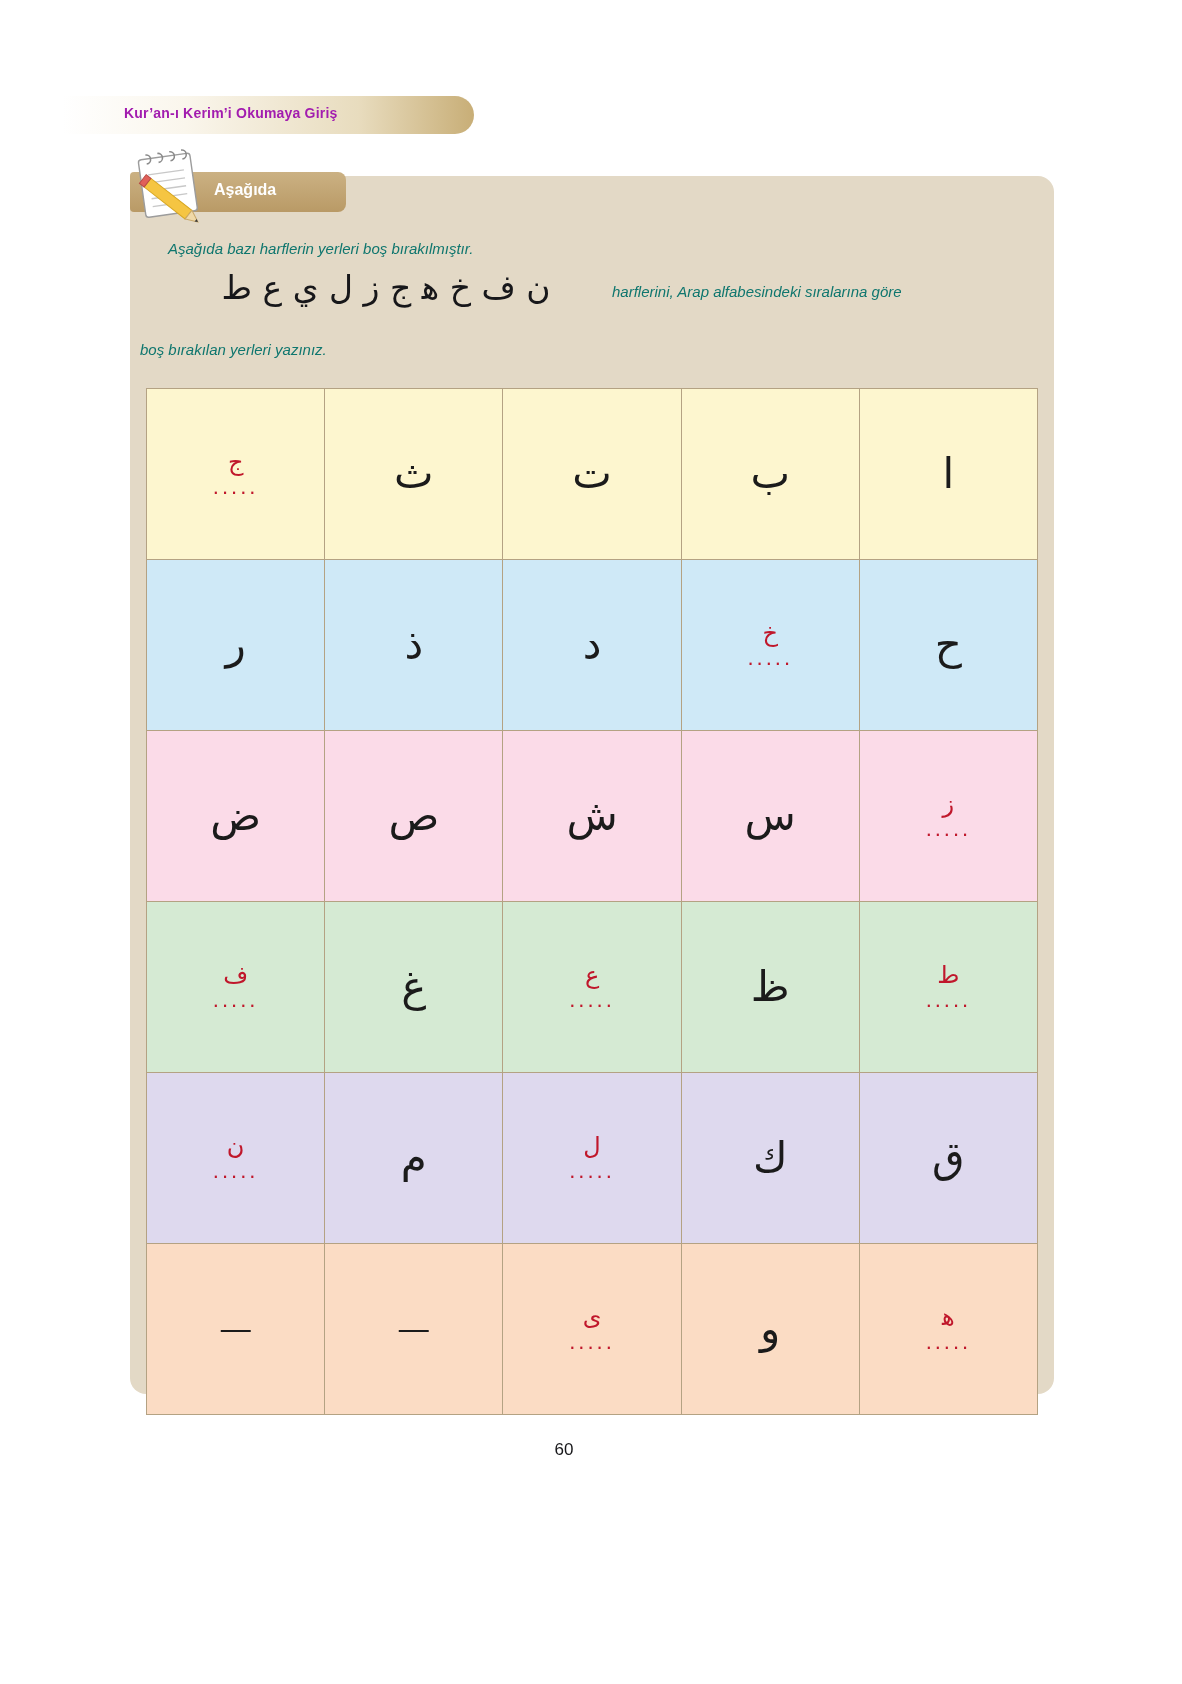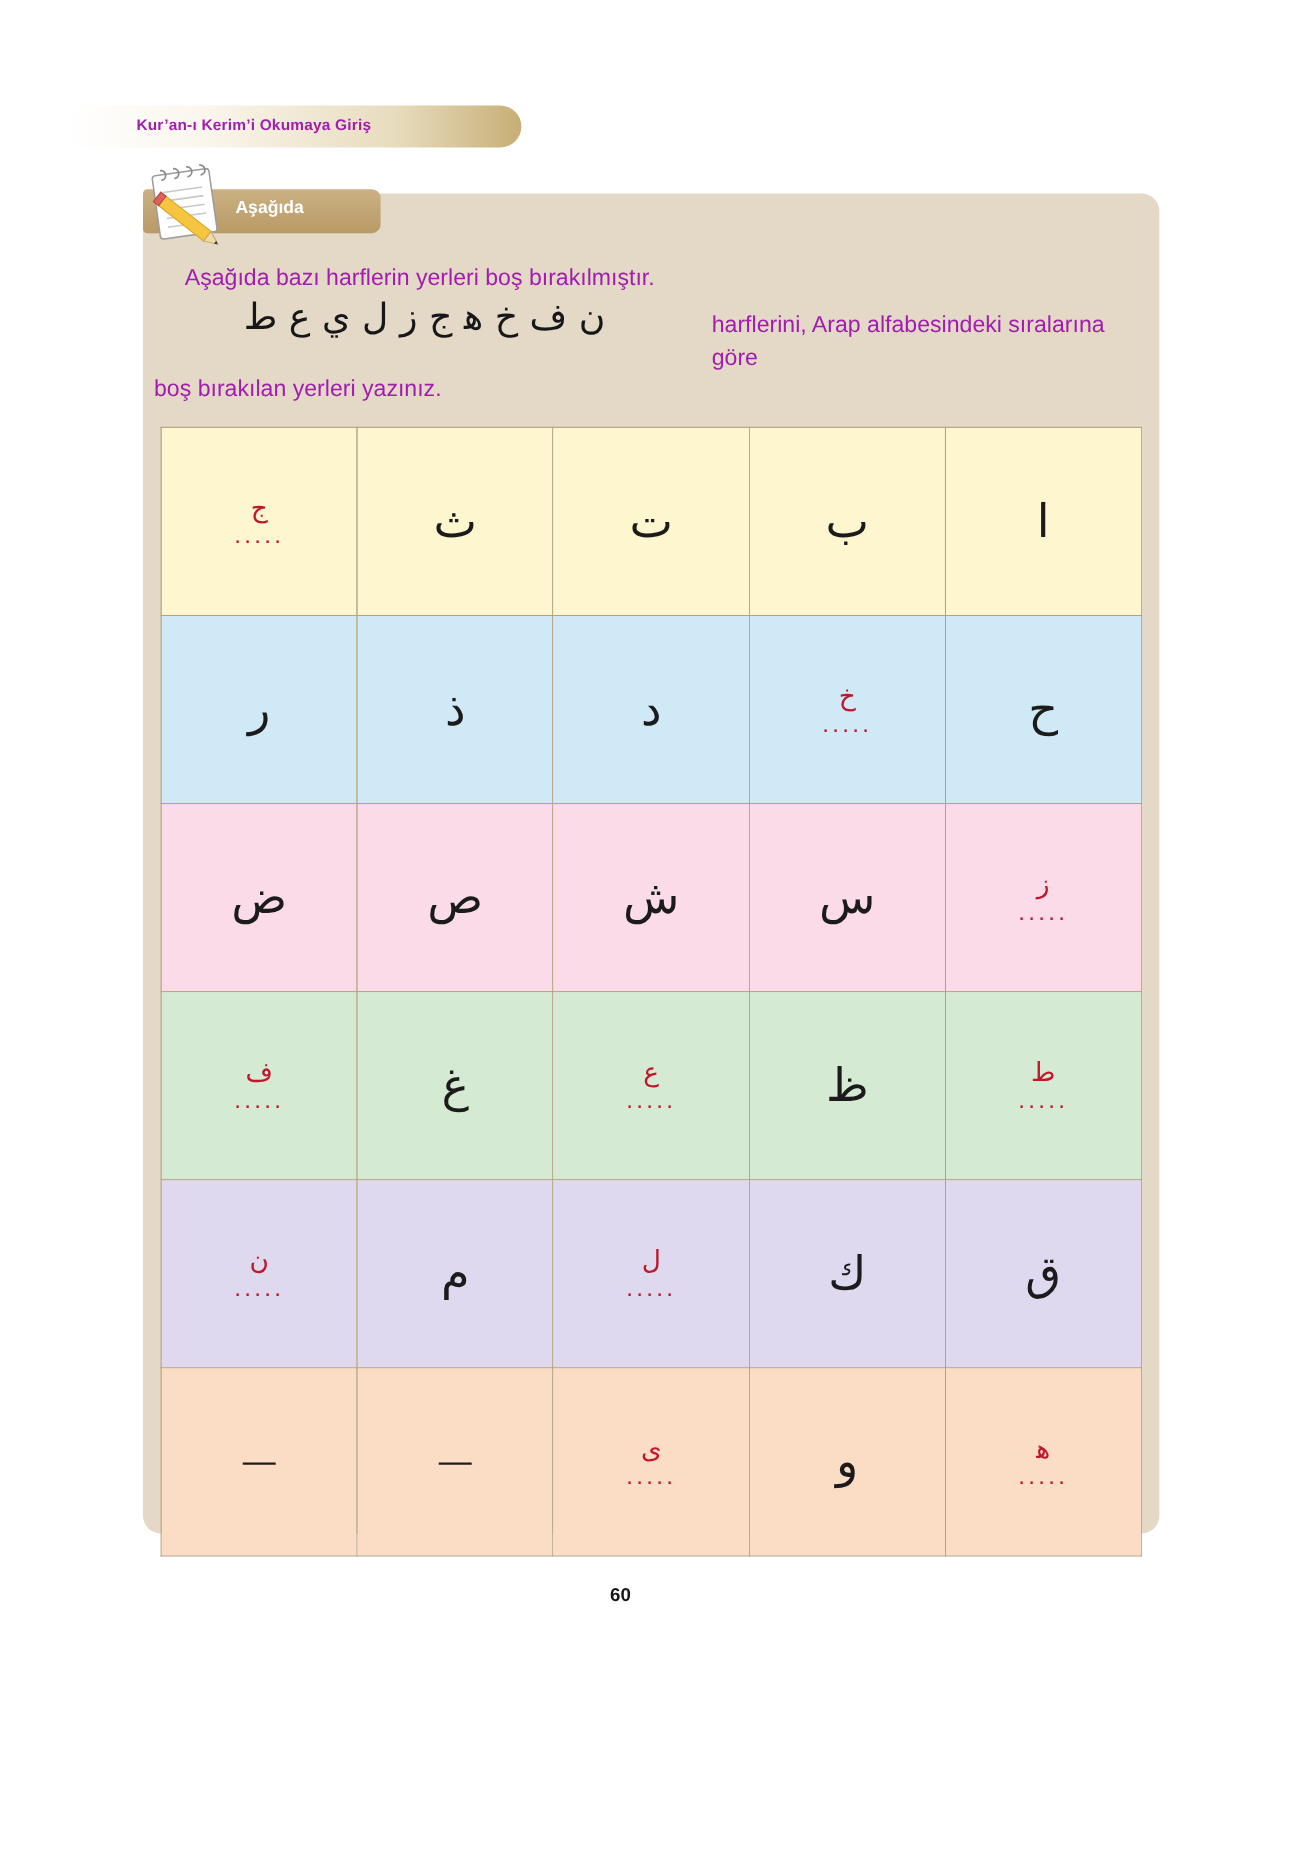--- a/index.html
+++ b/index.html
@@ -77,26 +77,27 @@
     position: absolute;
     left: 124px;
     top: 146px;
     width: 92px;
     height: 80px;
   }
 
   
   .instr {
     position: absolute;
-    font-size: 21px;
-    color: #a21caf;
+    font-size: 15px;
+    color: #0f766e;
     line-height: 1.45;
+    font-style: italic;
   }
   #instr-line1 { left: 168px; top: 238px; }
-  #instr-line2 { left: 612px; top: 281px; width: 400px; margin-left: 35px; }
+  #instr-line2 { left: 612px; top: 281px; width: 400px; }
   #instr-line3 { left: 140px; top: 339px; }
 
   #letters-list {
     position: absolute;
     left: 160px;
     top: 268px;
     width: 452px;
     text-align: center;
     direction: rtl;
     font-size: 33px;
@@ -161,21 +162,20 @@
 
   
   #page-number {
     position: absolute;
     left: 0;
     top: 1440px;
     width: 1128px;
     text-align: center;
     font-size: 17px;
     color: #17171a;
-    font-weight: bold;
   }
 </style>
 </head>
 <body>
 
 <div id="header-tab">
   <div class="tab-shape"></div>
   <div class="tab-text">Kur’an-ı Kerim’i Okumaya Giriş</div>
 </div>
 

